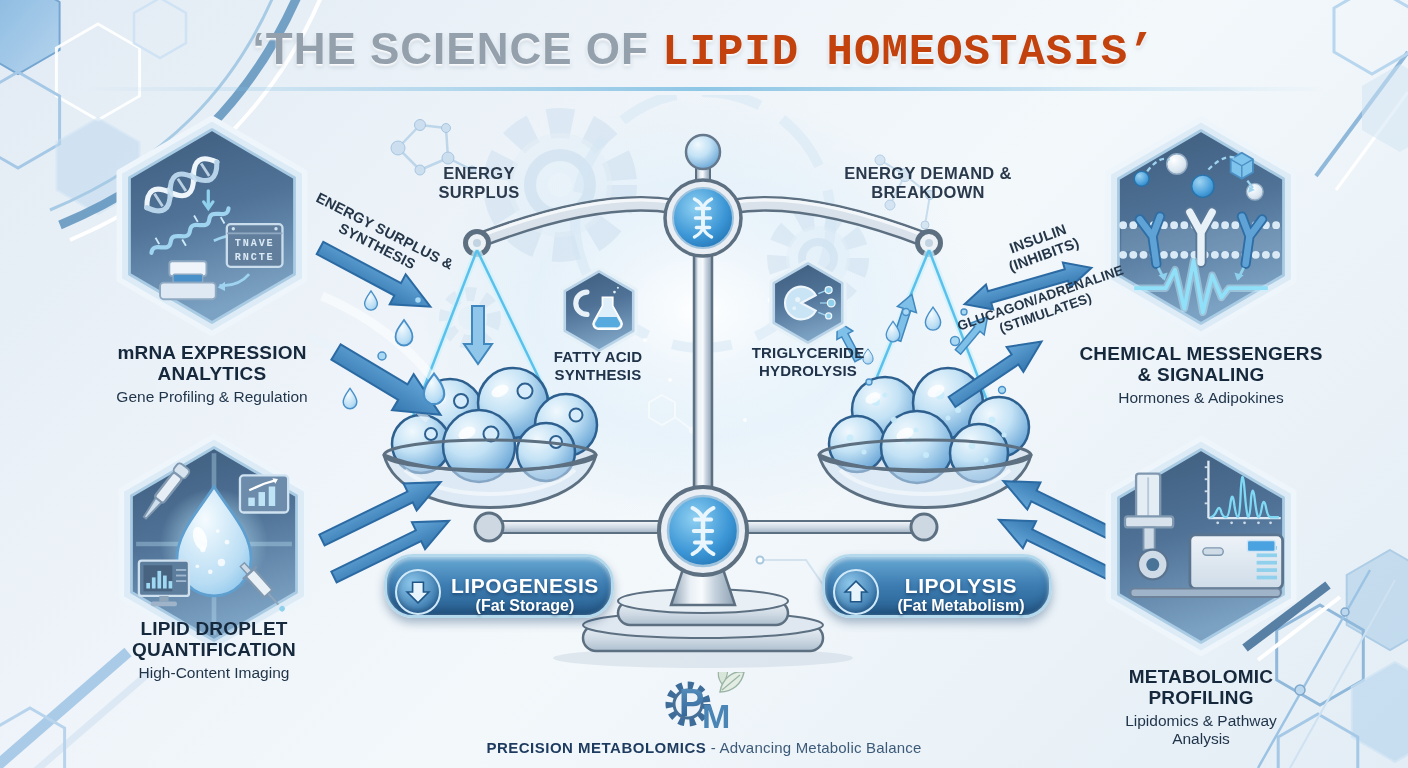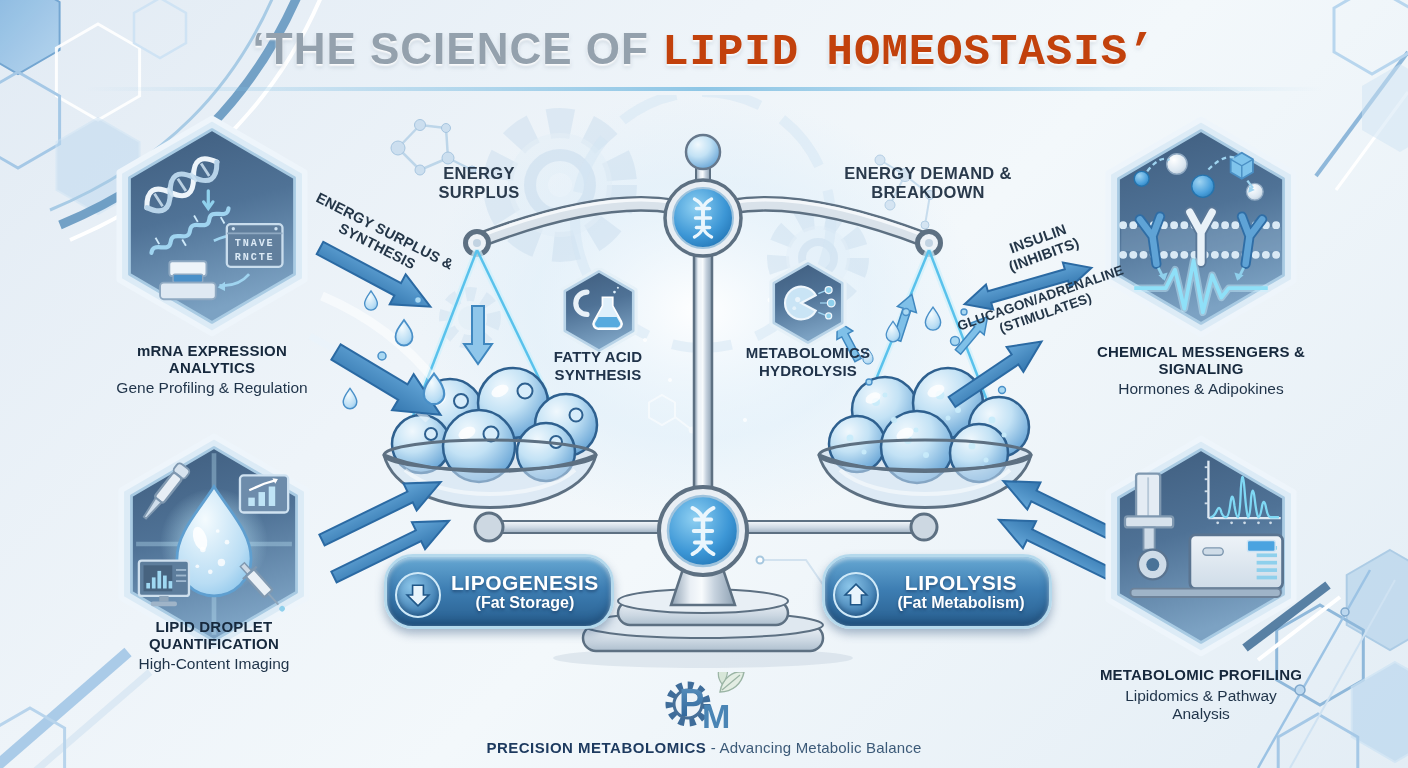--- a/index.html
+++ b/index.html
@@ -17,30 +17,30 @@
     text-shadow:0 2px 2px rgba(255,255,255,.95),0 3px 4px rgba(90,115,140,.25);
   }
   .title .muted{color:#94a1ad;}
   .title .accent{color:#c2410c;font-family:Liberation Mono, monospace;}
   .title-underline{
     position:absolute;top:87px;left:0;width:100%;height:4px;
     background:linear-gradient(90deg,rgba(140,195,228,0) 6%,rgba(125,190,226,.85) 50%,rgba(140,195,228,0) 94%);
   }
   
   .module-label{position:absolute;text-align:center;color:#16283c;}
-  .module-label .t{font-size:15px;font-weight:800;line-height:1.1;letter-spacing:.2px;}
+  .module-label .t{font-size:19px;font-weight:800;line-height:1.1;letter-spacing:.2px;}
   .module-label .s{font-size:15.5px;font-weight:500;margin:3px auto 0;color:#1f3349;line-height:1.2;}
   
   .cond{position:absolute;text-align:center;font-weight:800;font-size:16.5px;line-height:1.18;color:#2a3a4c;letter-spacing:.3px;}
   .flow{position:absolute;text-align:center;font-weight:800;font-size:14.5px;line-height:1.15;color:#243648;letter-spacing:.2px;}
   .proc{position:absolute;text-align:center;font-weight:800;font-size:15px;line-height:1.18;color:#20334a;letter-spacing:.2px;}
   
   .pill{
-    position:absolute;height:54px;border-radius:29px;display:flex;align-items:flex-start;gap:10px;
-    padding:15px 16px 0 8px;
+    position:absolute;height:54px;border-radius:29px;display:flex;align-items:flex-end;gap:10px;
+    padding:4px 16px 0 8px;
     background:linear-gradient(180deg,#66a8d3 0%,#3d7db2 48%,#285f8f 100%);
     border:3px solid #b5d9ec;
     box-shadow:0 5px 10px rgba(42,80,120,.38),inset 0 2px 4px rgba(255,255,255,.55),inset 0 -5px 9px rgba(16,48,84,.38);
   }
   .pcirc{
     width:42px;height:42px;border-radius:50%;flex:0 0 auto;
     background:radial-gradient(circle at 35% 30%,#8cc6ea,#3a79ae 75%);
     border:2.5px solid #cfe9f8;display:flex;align-items:center;justify-content:center;
     box-shadow:inset 0 -3px 5px rgba(15,45,80,.4);
   }
@@ -663,21 +663,21 @@
 <div class="title-underline"></div>
 
 <div class="cond" style="left:423px;top:164px;width:112px;">ENERGY SURPLUS</div>
 <div class="cond" style="left:843px;top:164px;width:170px;">ENERGY DEMAND &amp; BREAKDOWN</div>
 
 <div class="flow" style="left:305px;top:222px;width:152px;transform:rotate(27deg);">ENERGY SURPLUS &amp; SYNTHESIS</div>
 <div class="flow" style="left:985px;top:230px;width:112px;transform:rotate(-20deg);font-size:14.5px;">INSULIN (INHIBITS)</div>
 <div class="flow" style="left:952px;top:290px;width:182px;transform:rotate(-19deg);font-size:13.5px;">GLUCAGON/ADRENALINE (STIMULATES)</div>
 
 <div class="proc" style="left:538px;top:348px;width:120px;">FATTY ACID SYNTHESIS</div>
-<div class="proc" style="left:742px;top:344px;width:132px;">METABOLOMICS HYDROLYSIS</div>
+<div class="proc" style="left:742px;top:344px;width:132px;">TRIGLYCERIDE HYDROLYSIS</div>
 
 <div class="module-label" style="left:92px;top:343px;width:240px;">
   <div class="t">mRNA EXPRESSION ANALYTICS</div>
   <div class="s">Gene Profiling &amp; Regulation</div>
 </div>
 <div class="module-label" style="left:94px;top:619px;width:240px;">
   <div class="t">LIPID DROPLET QUANTIFICATION</div>
   <div class="s">High-Content Imaging</div>
 </div>
 <div class="module-label" style="left:1076px;top:344px;width:250px;">

